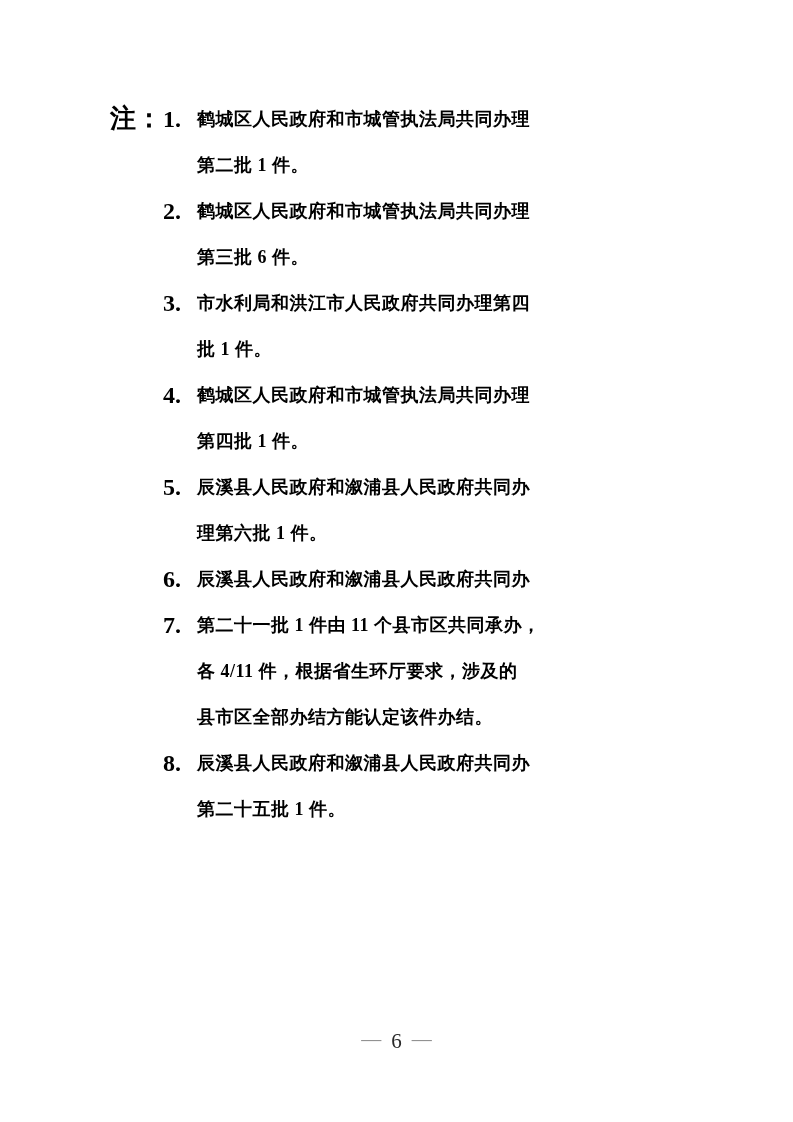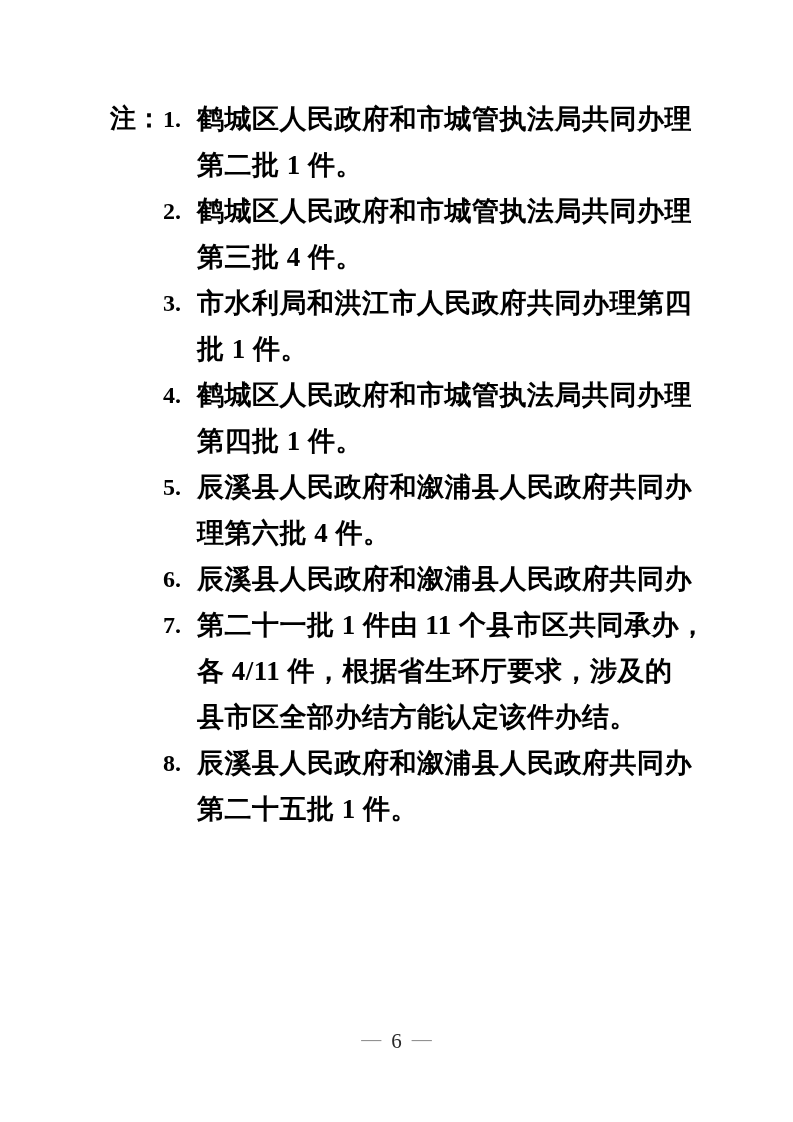--- a/index.html
+++ b/index.html
@@ -40,21 +40,21 @@
   .num {
     flex: none;
     width: 34px;
     font-size: 24px;
     line-height: 46px;
   }
   .lines {
     flex: none;
   }
   .line {
-    font-size: 27px;
+    font-size: 18px;
     line-height: 46px;
     letter-spacing: 0.5px;
     white-space: pre;
   }
   .footer {
     position: absolute;
     left: 0;
     top: 1026px;
     width: 793px;
     text-align: center;
@@ -86,21 +86,21 @@
         <div class="lines">
           <div class="line">鹤城区人民政府和市城管执法局共同办理</div>
           <div class="line">第二批 1 件。</div>
         </div>
       </div>
 
       <div class="item">
         <span class="num">2.</span>
         <div class="lines">
           <div class="line">鹤城区人民政府和市城管执法局共同办理</div>
-          <div class="line">第三批 4 件。</div>
+          <div class="line">第三批 6 件。</div>
         </div>
       </div>
 
       <div class="item">
         <span class="num">3.</span>
         <div class="lines">
           <div class="line">市水利局和洪江市人民政府共同办理第四</div>
           <div class="line">批 1 件。</div>
         </div>
       </div>
@@ -110,21 +110,21 @@
         <div class="lines">
           <div class="line">鹤城区人民政府和市城管执法局共同办理</div>
           <div class="line">第四批 1 件。</div>
         </div>
       </div>
 
       <div class="item">
         <span class="num">5.</span>
         <div class="lines">
           <div class="line">辰溪县人民政府和溆浦县人民政府共同办</div>
-          <div class="line">理第六批 4 件。</div>
+          <div class="line">理第六批 1 件。</div>
         </div>
       </div>
 
       <div class="item">
         <span class="num">6.</span>
         <div class="lines">
           <div class="line">辰溪县人民政府和溆浦县人民政府共同办</div>
         </div>
       </div>
 

